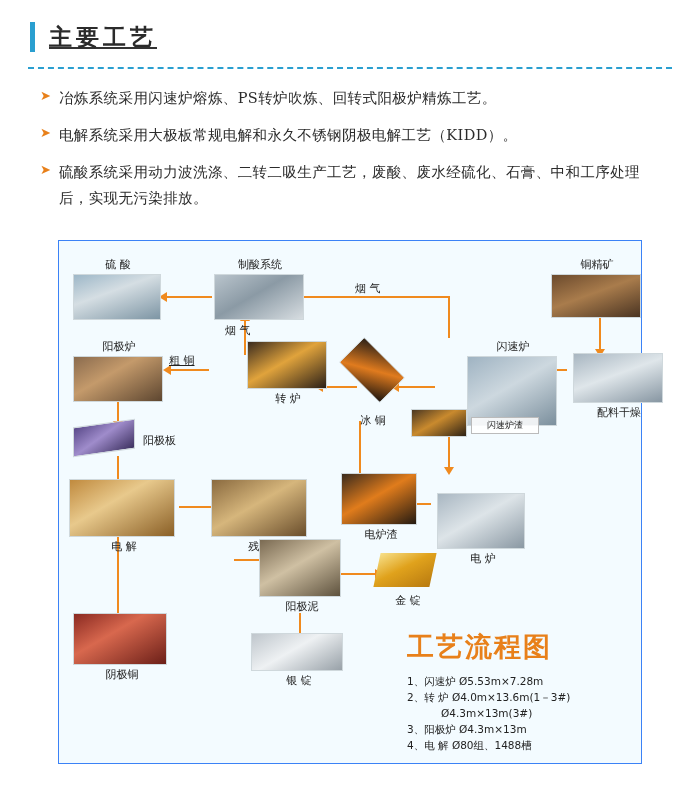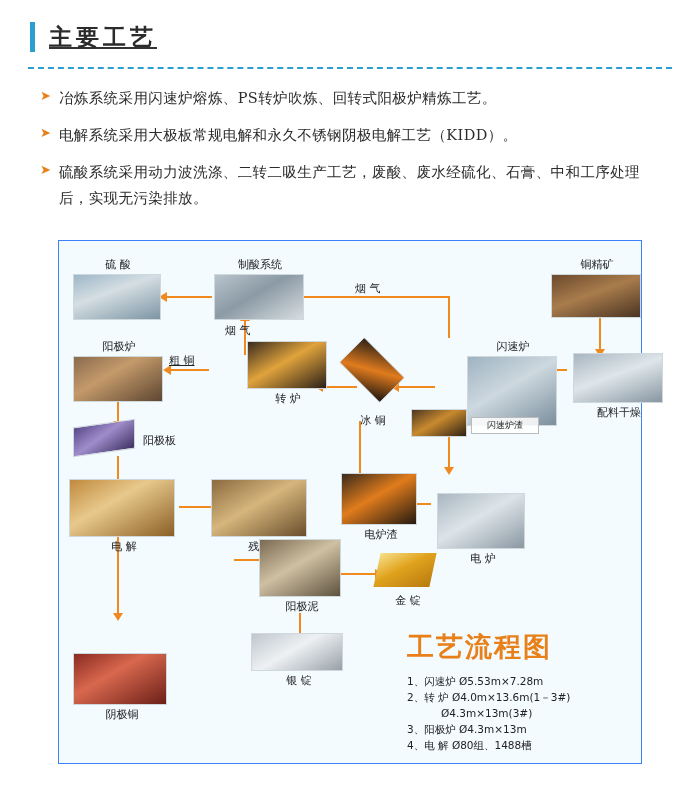--- a/index.html
+++ b/index.html
@@ -333,21 +333,21 @@
     <div class="node" style="left:200px; top:298px; width:86px;">
       <div class="thumb img-anodemud" style="width:82px; height:58px;"></div>
       <div class="caption">阳极泥</div>
     </div>
 
     <div class="node" style="left:318px; top:312px; width:62px;">
       <div class="thumb img-goldbar" style="width:56px; height:34px; border:none; transform:skewX(-12deg);"></div>
       <div class="caption" style="margin-top:6px;">金 锭</div>
     </div>
 
-    <div class="node" style="left:14px; top:372px; width:98px;margin-top:40px;">
+    <div class="node" style="left:14px; top:372px; width:98px;">
       <div class="thumb img-cathode" style="width:94px; height:52px;"></div>
       <div class="caption">阴极铜</div>
     </div>
 
     <div class="node" style="left:192px; top:392px; width:96px;">
       <div class="thumb img-silverbar" style="width:92px; height:38px;"></div>
       <div class="caption">银 锭</div>
     </div>
 
     <div class="node" style="left:352px; top:168px; width:60px;">

